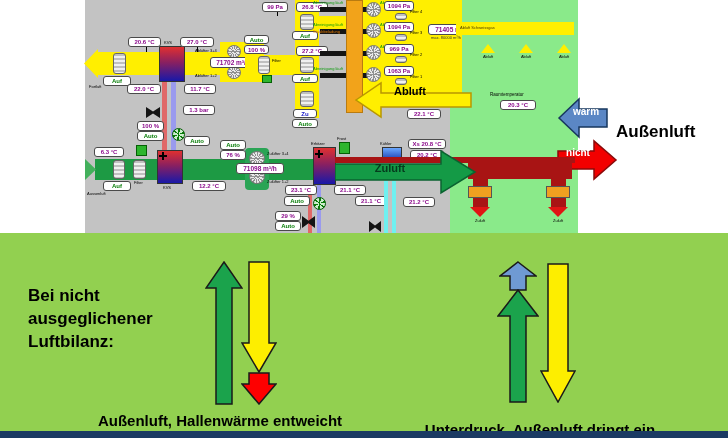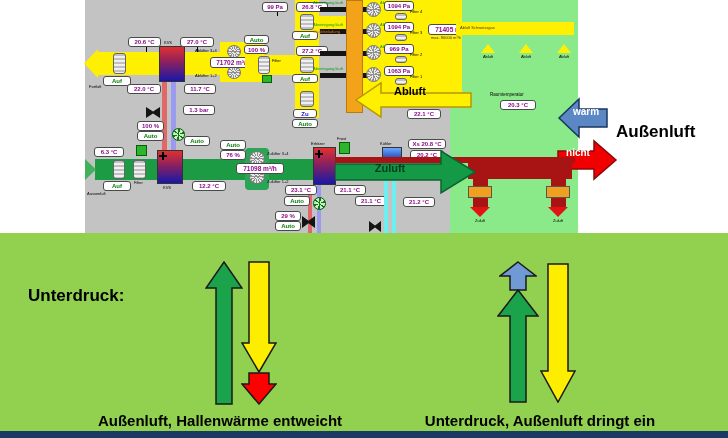--- a/index.html
+++ b/index.html
@@ -231,21 +231,23 @@
   <div class="duct-r" style="left:551px;top:179px;width:15px;height:28px"></div>
   <div class="abs" style="left:468px;top:186px;width:24px;height:12px;background:#f0a020;border:1px solid #555"></div>
   <div class="abs" style="left:546px;top:186px;width:24px;height:12px;background:#f0a020;border:1px solid #555"></div>
   <div class="tri-dn-r" style="left:470px;top:207px;width:20px;height:10px"></div>
   <div class="tri-dn-r" style="left:548px;top:207px;width:20px;height:10px"></div>
   <div class="sl t4" style="left:469px;top:219px;width:22px;text-align:center">Zuluft</div>
   <div class="sl t4" style="left:547px;top:219px;width:22px;text-align:center">Zuluft</div>
 
   <div class="abs" style="left:0;top:233px;width:728px;height:198px;background:var(--panel_green,#92d050)"></div>
   <div class="abs" style="left:28px;top:284px;font-size:17px;font-weight:bold;color:#000;line-height:23px">
-    <div>Unterdruck:</div>
+    <div>Bei nicht</div>
+    <div>ausgeglichener</div>
+    <div>Luftbilanz:</div>
   </div>
 
   <svg class="abs" style="left:205px;top:261px" width="38" height="144" viewBox="0 0 38 144">
     <polygon points="19,1 37,27 27,27 27,143 11,143 11,27 1,27" fill="#1ba34c" stroke="#1a1a1a" stroke-width="1.5"></polygon>
   </svg>
   <svg class="abs" style="left:241px;top:261px" width="36" height="112" viewBox="0 0 36 112">
     <polygon points="8,1 28,1 28,82 35,82 18,111 1,82 8,82" fill="#fdee00" stroke="#1a1a1a" stroke-width="1.5"></polygon>
   </svg>
   <svg class="abs" style="left:241px;top:372px" width="36" height="33" viewBox="0 0 36 33">
     <polygon points="8,1 28,1 28,12 35,12 18,32 1,12 8,12" fill="#fe0000" stroke="#1a1a1a" stroke-width="1.5"></polygon>
@@ -255,16 +257,16 @@
     <polygon points="19,1 37,15 27,15 27,29 11,29 11,15 1,15" fill="#6f9ad3" stroke="#1a1a1a" stroke-width="1.5"></polygon>
   </svg>
   <svg class="abs" style="left:497px;top:289px" width="42" height="114" viewBox="0 0 42 114">
     <polygon points="21,1 41,27 29,27 29,113 13,113 13,27 1,27" fill="#1ba34c" stroke="#1a1a1a" stroke-width="1.5"></polygon>
   </svg>
   <svg class="abs" style="left:540px;top:263px" width="36" height="140" viewBox="0 0 36 140">
     <polygon points="8,1 28,1 28,108 35,108 18,139 1,108 8,108" fill="#fdee00" stroke="#1a1a1a" stroke-width="1.5"></polygon>
   </svg>
 
   <div class="cap" style="left:80px;top:412px;width:280px">Außenluft, Hallenwärme entweicht</div>
-  <div class="cap" style="left:395px;top:412px;width:290px">Unterdruck, Außenluft dringt ein</div>
+  <div class="cap" style="left:395px;top:421px;width:290px">Unterdruck, Außenluft dringt ein</div>
   <div class="abs" style="left:0;top:431px;width:728px;height:7px;background:var(--footer_navy,#1b3a63)"></div>
 
 </div>
 
 </body></html>

